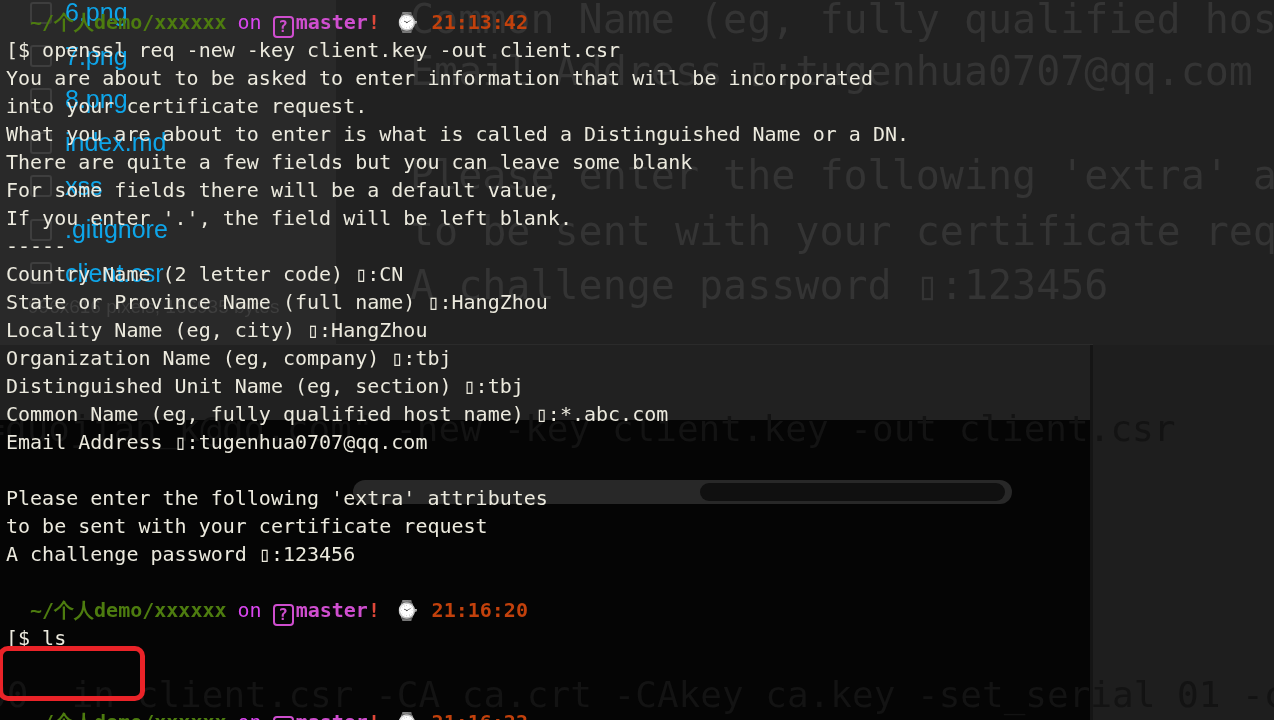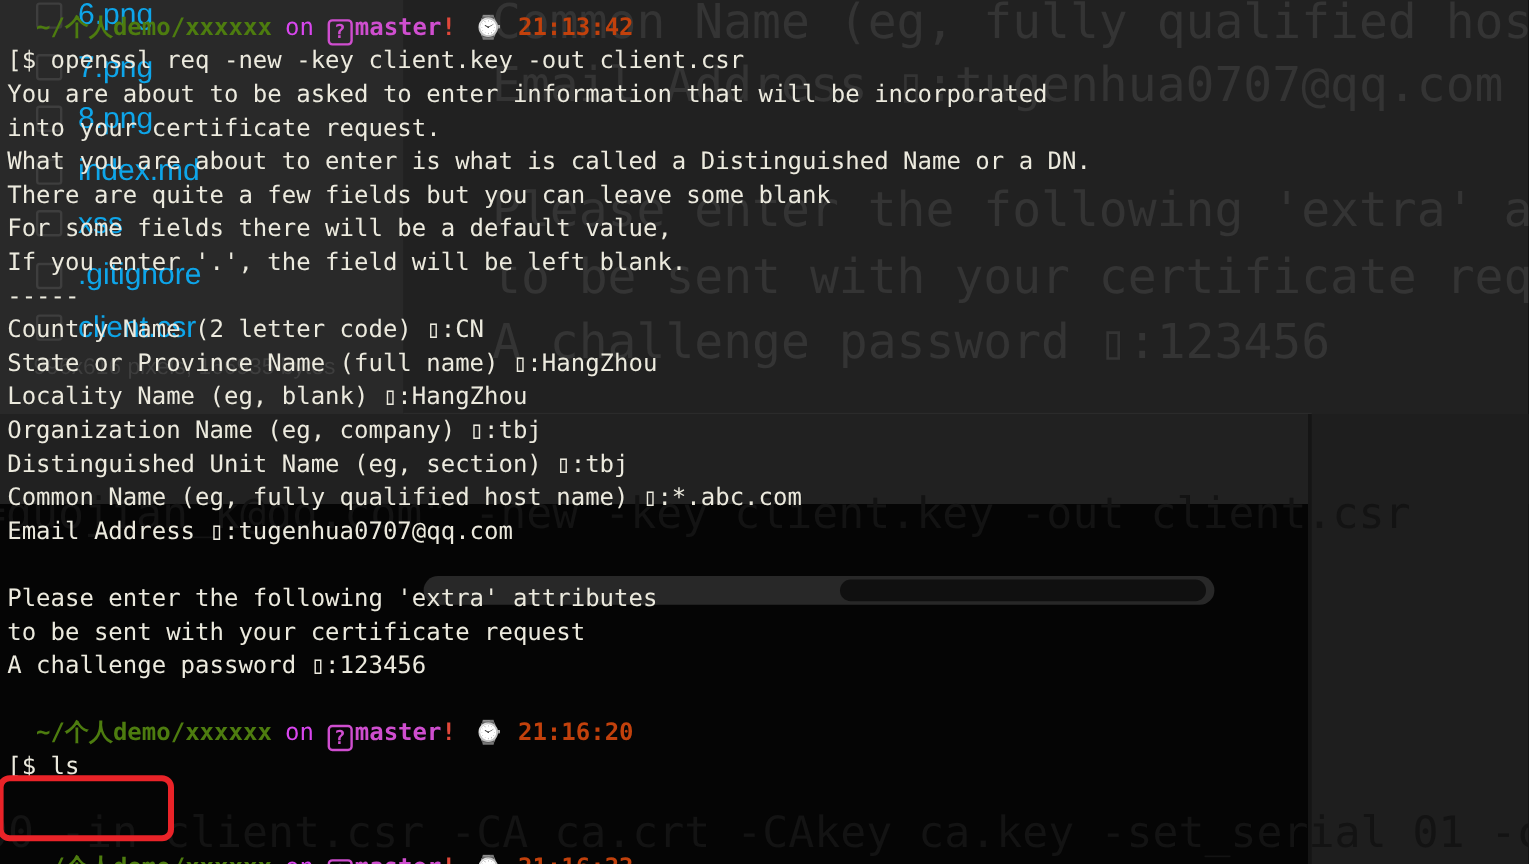--- a/index.html
+++ b/index.html
@@ -131,21 +131,21 @@
         <div class="tline">For some fields there will be a default value,</div>
 
         <div class="tline">If you enter '.', the field will be left blank.</div>
 
         <div class="tline">-----</div>
 
         <div class="tline">Country Name (2 letter code) ▯:CN</div>
 
         <div class="tline">State or Province Name (full name) ▯:HangZhou</div>
 
-        <div class="tline">Locality Name (eg, blank) ▯:HangZhou</div>
+        <div class="tline">Locality Name (eg, city) ▯:HangZhou</div>
 
         <div class="tline">Organization Name (eg, company) ▯:tbj</div>
 
         <div class="tline">Distinguished Unit Name (eg, section) ▯:tbj</div>
 
         <div class="tline">Common Name (eg, fully qualified host name) ▯:*.abc.com</div>
 
         <div class="tline">Email Address ▯:tugenhua0707@qq.com</div>
 
         <div class="tline"></div>

